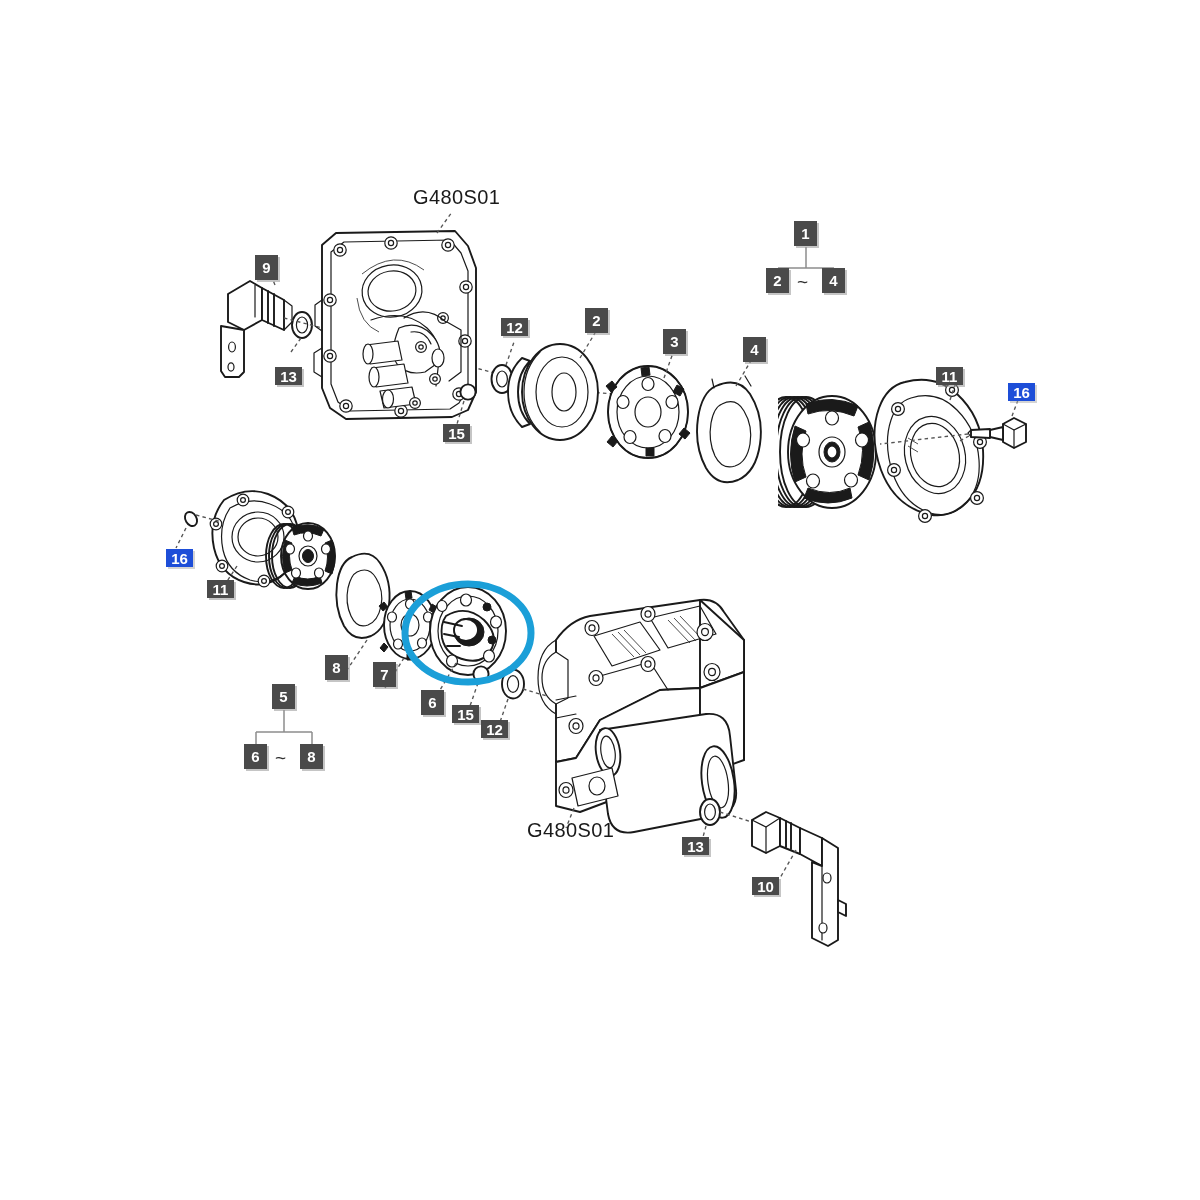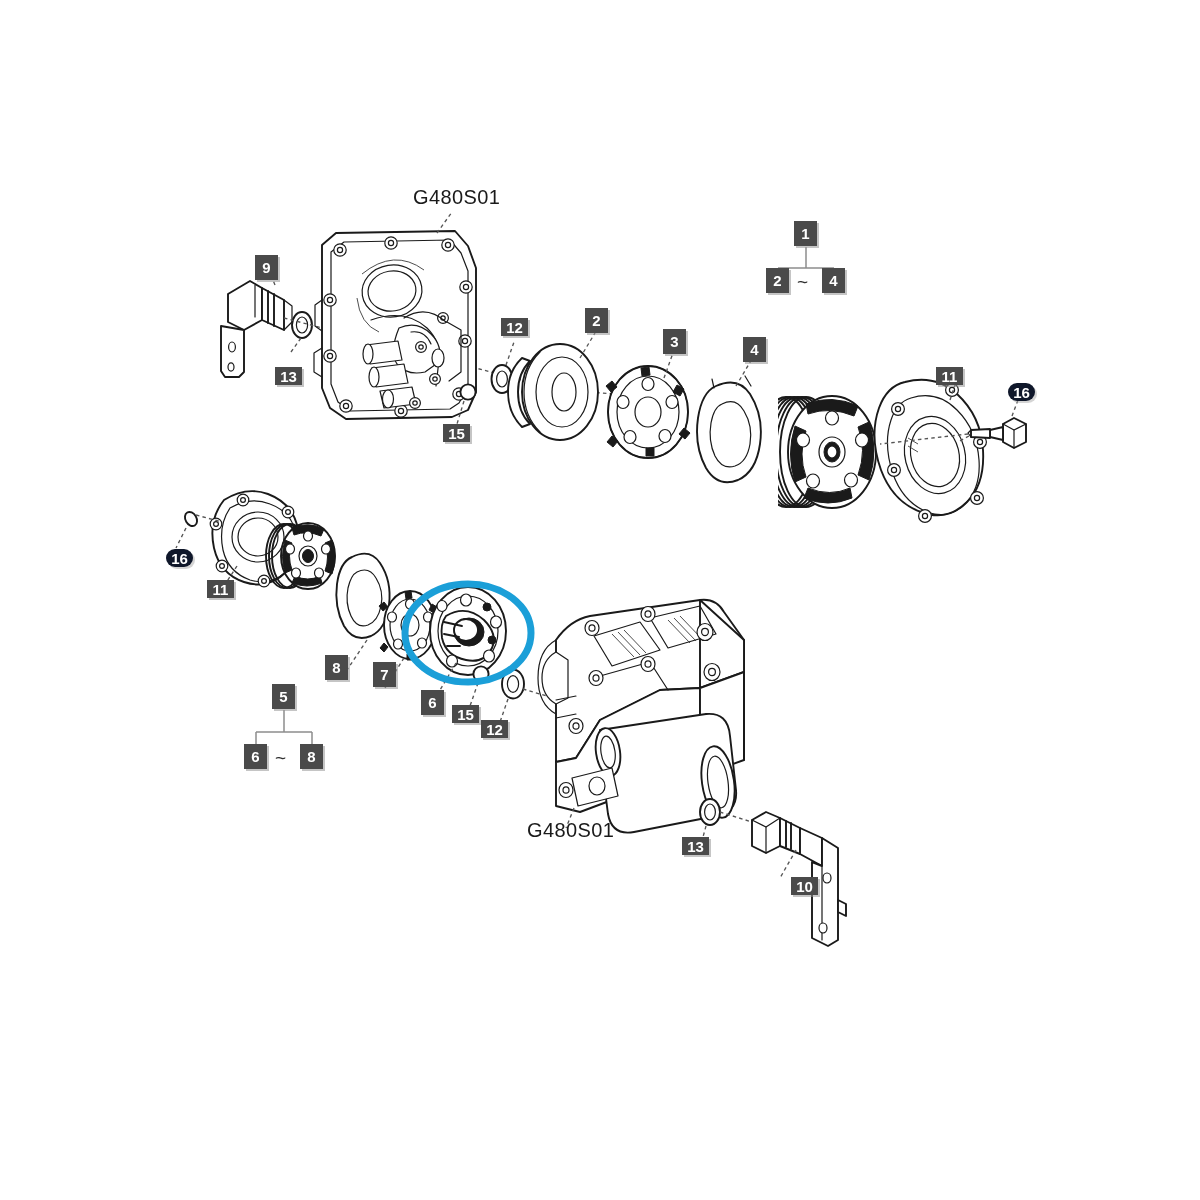--- a/index.html
+++ b/index.html
@@ -21,21 +21,21 @@
     font-weight:700;
     font-size:15px;
     line-height:1;
     letter-spacing:0px;
     background:#4a4a4a;
     box-shadow:2px 2px 0 rgba(150,150,150,.55);
     user-select:none;
   }
   .lbl.w2{width:27px;height:18px;}
   .lbl.w1{width:23px;height:25px;}
-  .lbl.cyan{background:#0f172a;box-shadow:2px 2px 0 rgba(170,170,170,.5);border-radius:10px;}
+  .lbl.cyan{background:#1d4ed8;box-shadow:2px 2px 0 rgba(170,170,170,.5);}
 
   .tilde{
     position:absolute;
     color:#2f2f2f;
     font-family:"Liberation Sans", sans-serif;
     font-size:19px;font-weight:400;line-height:1;
     user-select:none;
   }
   .partno{
     position:absolute;
@@ -501,15 +501,15 @@
   <div class="lbl w2" style="left:936px;top:367px;">11</div>
   <div class="lbl w2 cyan" style="left:1008px;top:383px;">16</div>
   <div class="lbl w2 cyan" style="left:166px;top:549px;">16</div>
   <div class="lbl w2" style="left:207px;top:580px;">11</div>
   <div class="lbl w1" style="left:325px;top:655px;">8</div>
   <div class="lbl w1" style="left:373px;top:662px;">7</div>
   <div class="lbl w1" style="left:421px;top:690px;">6</div>
   <div class="lbl w2" style="left:452px;top:705px;">15</div>
   <div class="lbl w2" style="left:481px;top:720px;">12</div>
   <div class="lbl w2" style="left:682px;top:837px;">13</div>
-  <div class="lbl w2" style="left:791px;top:877px;">10</div>
+  <div class="lbl w2" style="left:752px;top:877px;">10</div>
 
 </div>
 
 </body></html>

